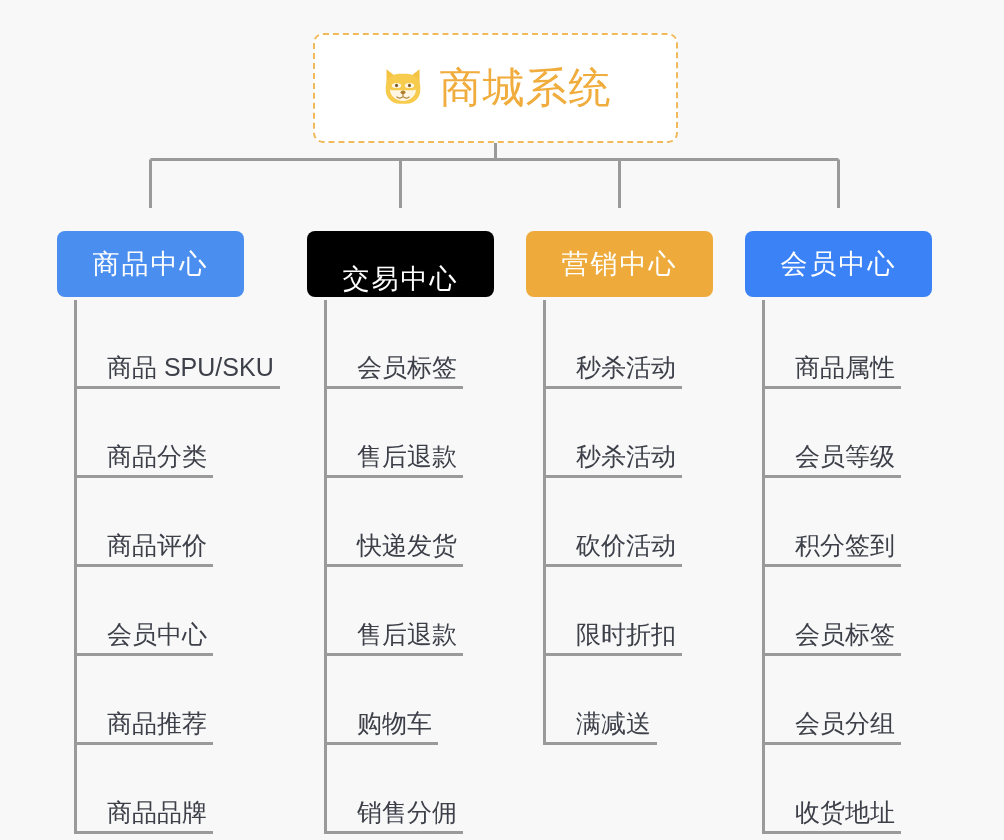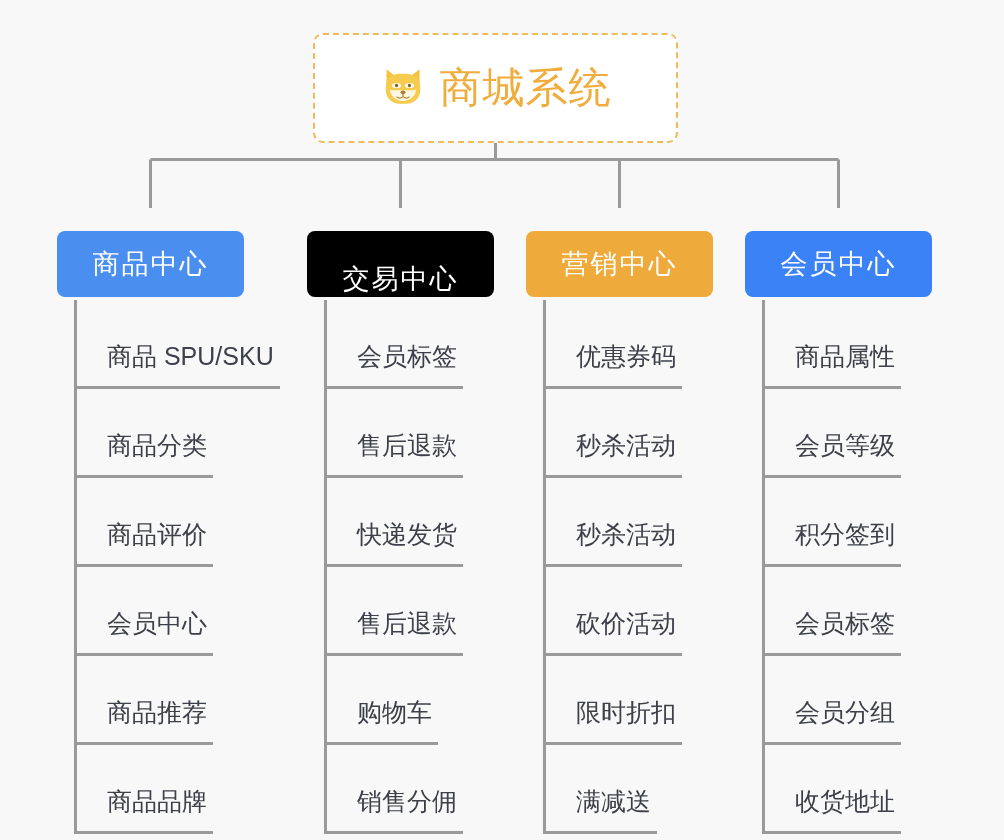--- a/index.html
+++ b/index.html
@@ -85,21 +85,21 @@
     padding-left: 0;
     border-left: 3px solid #9a9a9a;
     margin-top: 3px;
   }
   .leaf {
     position: relative;
     height: 89px;
     box-sizing: border-box;
     display: flex;
     align-items: flex-end;
-    padding-bottom: 15px;
+    padding-bottom: 4px;
   }
   .leaf-label {
     display: inline-block;
     margin-left: 30px;
     font-size: 25px;
     line-height: 1.1;
     color: #3d4049;
     white-space: nowrap;
     padding-bottom: 4px;
     position: relative;
@@ -219,24 +219,20 @@
             <span class="leaf-underline" style="width: 136px;"></span>
           </div>
         </div>
       </div>
       <div class="branch" style="left: 526px;">
         <div class="branch-header" style="background: rgb(238, 171, 60);">
           <span>营销中心</span>
         </div>
         <div class="leaf-list">
           <div class="leaf">
-            <span class="leaf-label">优惠券码</span>
-            <span class="leaf-underline" style="width: 136px;"></span>
-          </div>
-          <div class="leaf">
             <span class="leaf-label">秒杀活动</span>
             <span class="leaf-underline" style="width: 136px;"></span>
           </div>
           <div class="leaf">
             <span class="leaf-label">秒杀活动</span>
             <span class="leaf-underline" style="width: 136px;"></span>
           </div>
           <div class="leaf">
             <span class="leaf-label">砍价活动</span>
             <span class="leaf-underline" style="width: 136px;"></span>

